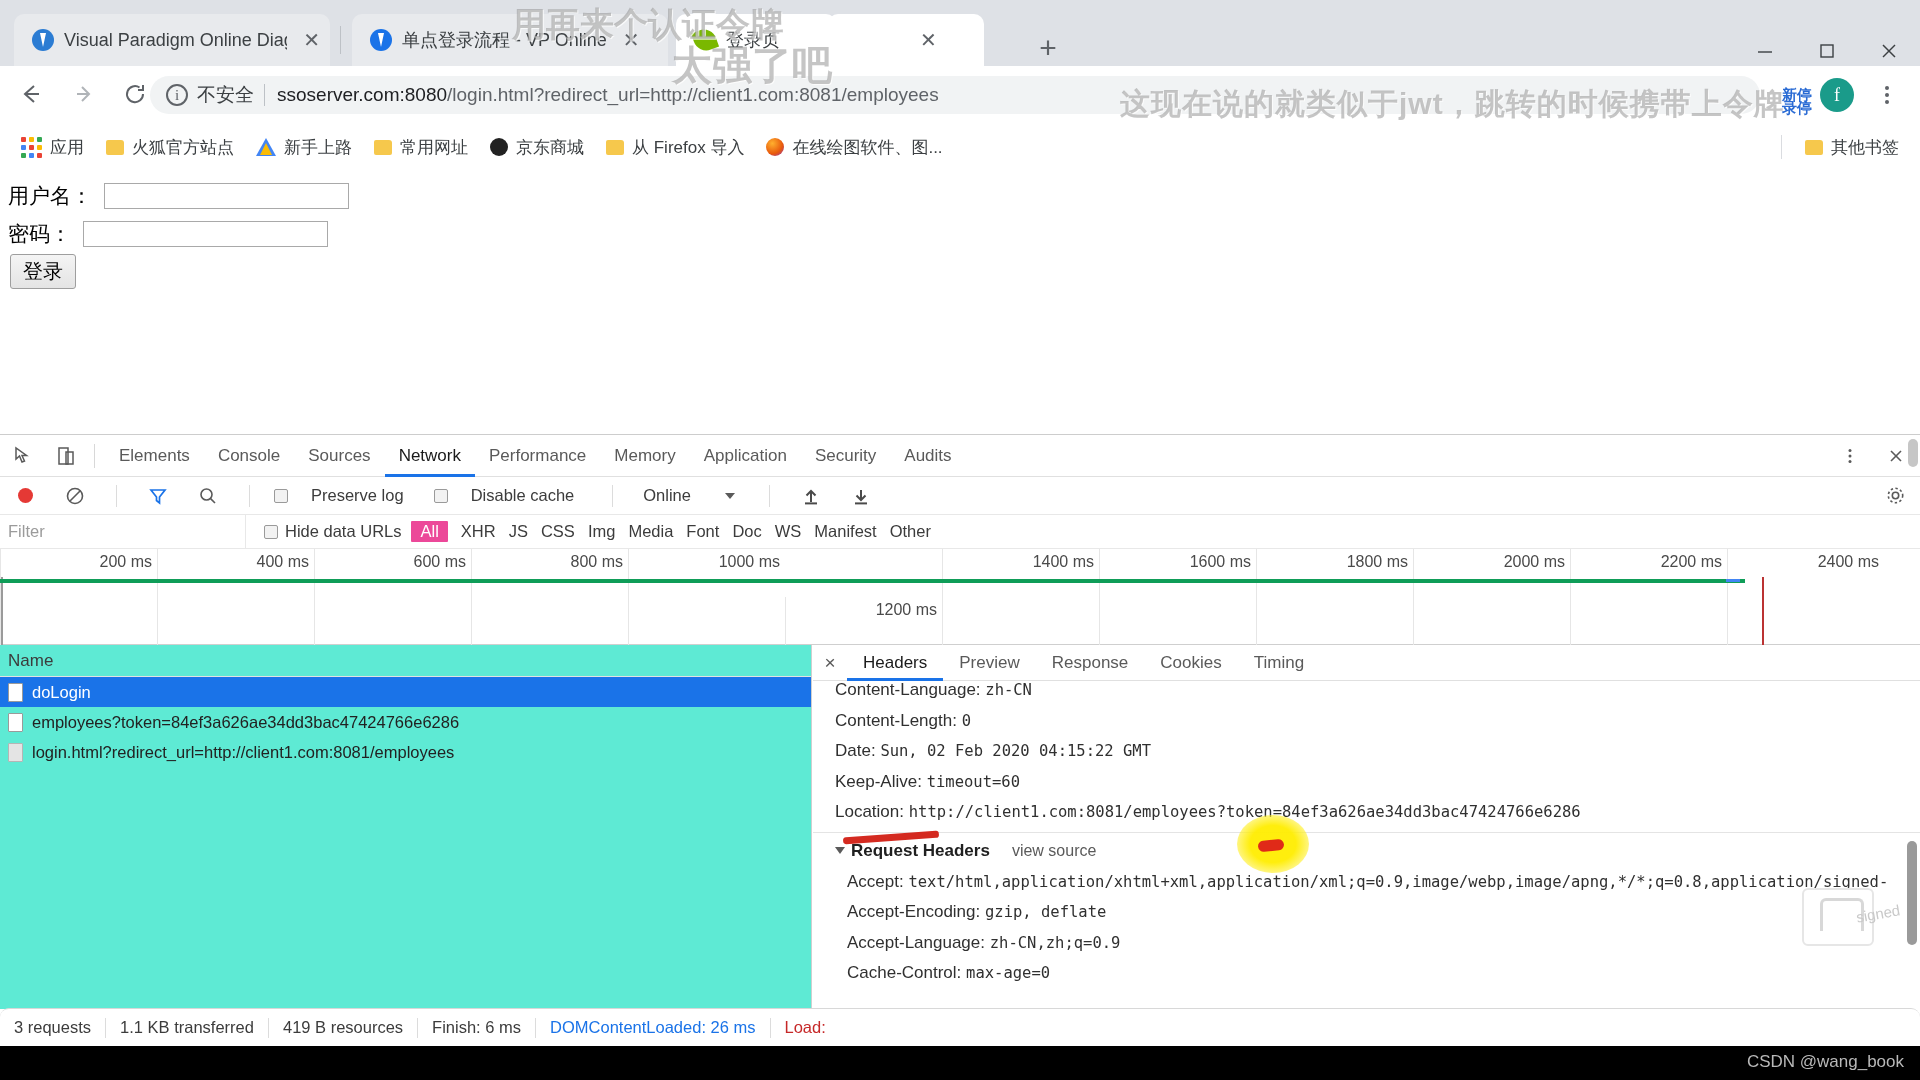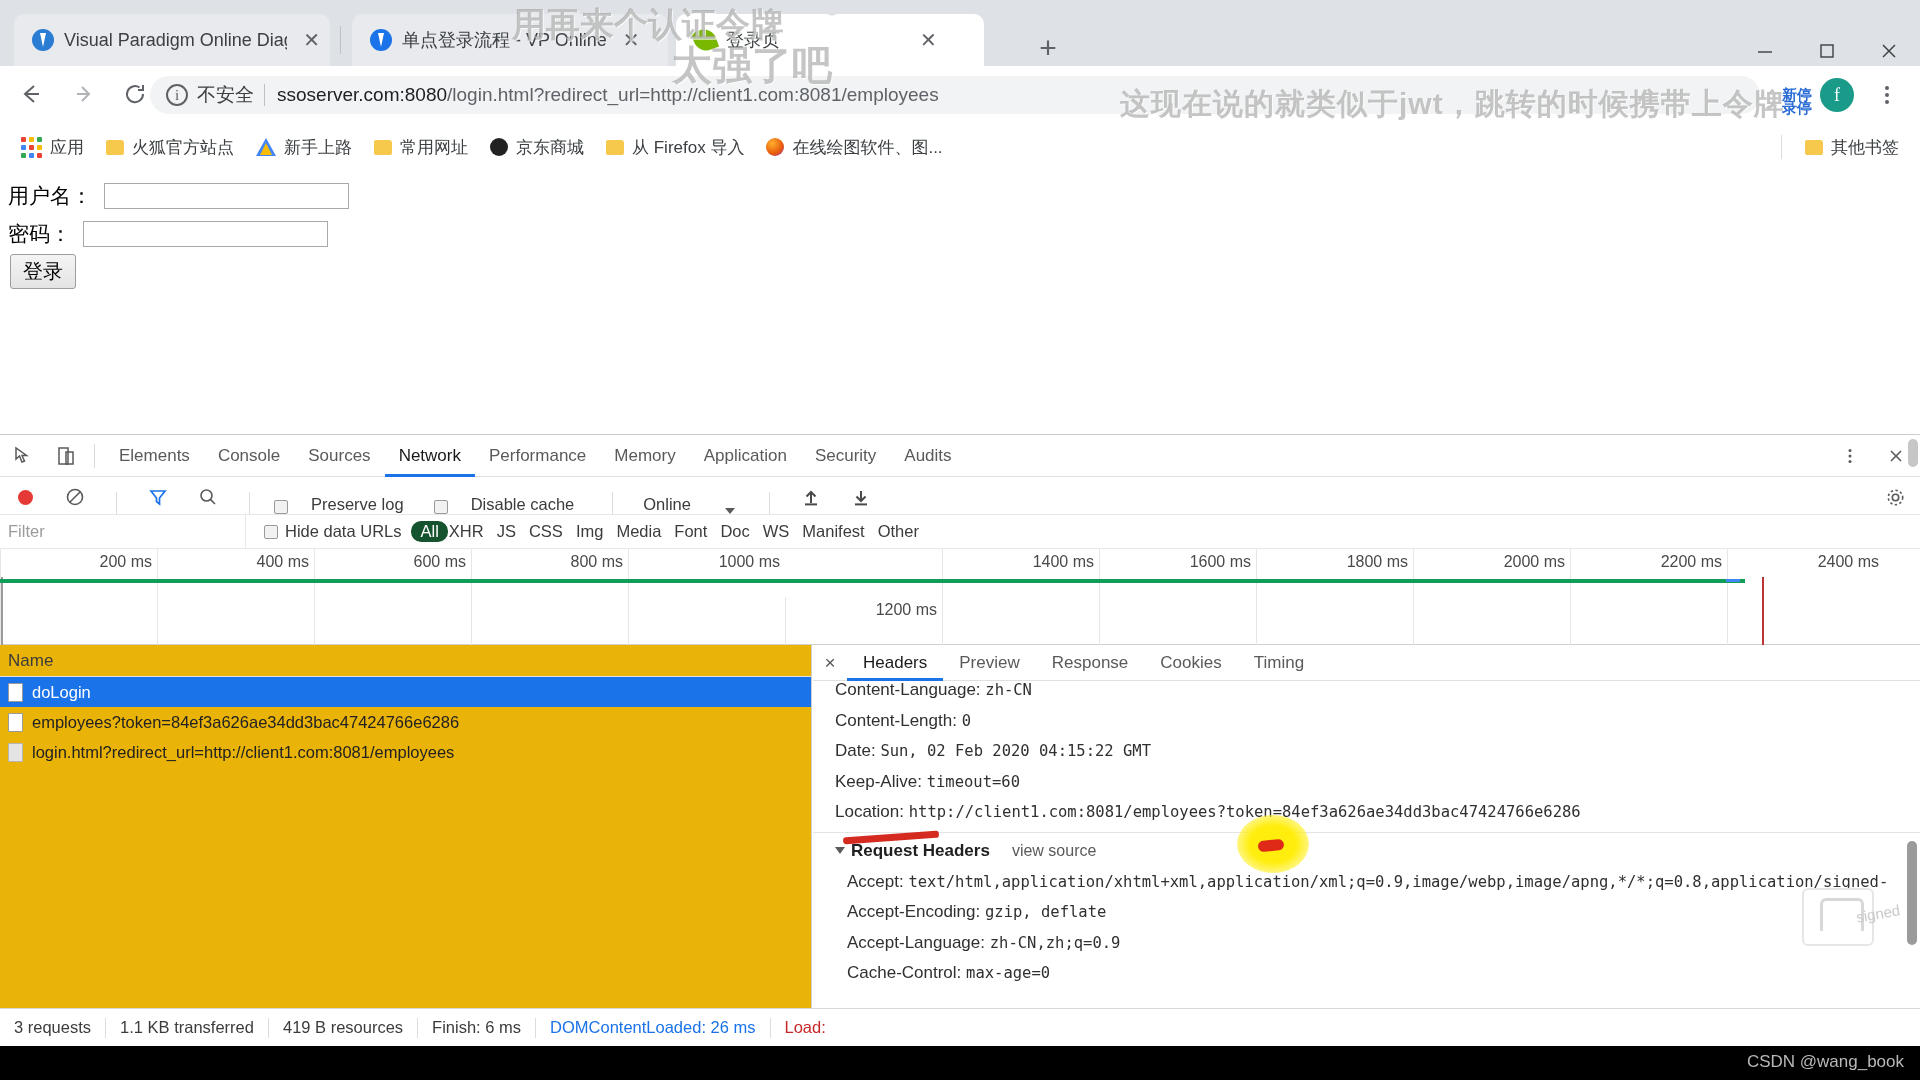--- a/index.html
+++ b/index.html
@@ -101,44 +101,44 @@
   .devtools { position:absolute; left:0; top:434px; width:1920px; height:612px; background:#fff;
      border-top:1px solid #cdcdcd; font-size:17px; color:#3c3c3c; }
 
   .dt-tabs { height:42px; display:flex; align-items:center; border-bottom:1px solid #e0e0e0; position:relative; }
   .dt-iconbtn { width:36px;height:36px;display:flex;align-items:center;justify-content:center;color:#5a5a5a; margin-left:6px;}
   .dt-vsep { width:1px;height:24px;background:#d8d8d8;margin:0 10px; }
   .dt-tab { padding:0 14px; height:42px; line-height:42px; color:#5a5a5a; font-size:17px; white-space:nowrap; }
   .dt-tab.sel { color:#1a1a1a; box-shadow: inset 0 -3px 0 #1a73e8; }
   .dt-tabs-right { position:absolute; right:6px; top:0; height:42px; display:flex; align-items:center; gap:4px; }
 
-  .dt-toolbar { height:38px; display:flex; align-items:flex-end; gap:16px; border-bottom:1px solid #e8e8e8; padding-left:8px; }
+  .dt-toolbar { height:38px; display:flex; align-items:center; gap:16px; border-bottom:1px solid #e8e8e8; padding-left:8px; }
   .recdot { width:15px;height:15px;border-radius:50%;background:#e53935; }
   .tbitem { display:flex;align-items:center;justify-content:center;width:34px;height:34px;color:#5a5a5a; }
   .chk { width:14px;height:14px;border:1px solid #9a9a9a;background:#f2f2f2;border-radius:2px;display:inline-block; }
   .tblabel { font-size:16.5px; color:#3c3c3c; margin-left:7px; margin-right:14px; white-space:nowrap;}
   .tbsep { width:1px;height:22px;background:#dcdcdc;margin:0 8px; }
   .caret-dn { width:0;height:0;border-left:5px solid transparent;border-right:5px solid transparent;border-top:6px solid #5a5a5a; }
 
   .dt-filterbar { height:34px; display:flex; align-items:center; border-bottom:1px solid #e8e8e8; }
   .filterbox { width:246px; height:100%; display:flex; align-items:center; padding-left:8px;
      font-size:16.5px; color:#9b9b9b; border-right:1px solid #e8e8e8; }
   .ftype { font-size:16.5px; color:#3c3c3c; margin-right:13px; white-space:nowrap; }
-  .ftype.all { background:#14532d; color:#fff; border-radius:10px; padding:1px 9px; margin-right:1px; }
+  .ftype.all { background:#ec4899; color:#fff; border-radius:1px; padding:1px 9px; margin-right:13px; }
 
   .overview { position:relative; height:96px; border-bottom:1px solid #cfcfcf; background:#fff; }
   .ovtick { position:absolute; top:0; height:96px; border-left:1px solid #e6e6e6; }
   .ovtick span { position:absolute; right:5px; top:4px; font-size:16px; color:#4a4a4a; white-space:nowrap; }
   .ovgreen { position:absolute; left:0; top:30px; width:1745px; height:4px; background:#0f9d58; }
   .ovleftbar{ position:absolute; left:0; top:28px; width:3px; height:68px; background:#9a9a9a; }
   .ovredline { position:absolute; left:1762px; top:28px; width:2px; height:68px; background:#b33; }
   .ovblue { position:absolute; left:1726px; top:30px; width:14px; height:3px; background:#4285f4; }
 
   .split { position:absolute; left:0; top:0; width:1920px; }
-  .reqpane { position:absolute; left:0; top:0; width:812px; bottom:0; background:#eab308; border-right:1px solid #cfcfcf; }
+  .reqpane { position:absolute; left:0; top:0; width:812px; bottom:0; background:#5eead4; border-right:1px solid #cfcfcf; }
   .reqhead { height:32px; display:flex; align-items:center; padding-left:8px; font-size:17px; color:#3c3c3c;
      border-bottom:1px solid #e2e2e2; }
   .reqrow { height:30px; display:flex; align-items:center; gap:9px; padding-left:8px; font-size:16.5px; color:#222; }
   .reqrow.sel { background:#1a73e8; color:#fff; }
   .docicon { width:15px;height:19px;background:#fff;border:1px solid #9a9a9a;border-radius:1px; flex:0 0 15px;}
   .docicon.gray { background:#e4e4e4; border-color:#b5b5b5; }
 
   .detpane { position:absolute; left:813px; top:0; right:0; bottom:0; background:#fff; overflow:hidden; }
   .det-tabs { height:36px; display:flex; align-items:center; border-bottom:1px solid #e0e0e0; position:relative; }
   .det-close { width:34px;height:34px;display:flex;align-items:center;justify-content:center;color:#5a5a5a;font-size:19px;}
@@ -149,21 +149,21 @@
      font-family:"Liberation Sans", sans-serif; }
   .hline .hv { font-family:"DejaVu Sans Mono", monospace; font-size:15.5px; color:#303030; }
   .sectionhdr { font-size:17px; color:#202020; font-weight:bold; line-height:32px; }
   .viewsrc { font-size:16px; color:#5a5a5a; font-weight:normal; margin-left:22px; }
   .tri-r { display:inline-block; width:0;height:0;border-left:5px solid transparent;border-right:5px solid transparent;
      border-top:7px solid #5a5a5a; margin-right:6px; vertical-align:2px;}
   .hdr-divider { border-top:1px solid #e4e4e4; margin:4px 0 2px -22px; }
   .indent { padding-left:12px; }
 
   .statusbar { position:absolute; left:0; bottom:0; width:1920px; height:38px; background:#fff;
-     border-top:1px solid #d8d8d8; display:flex; align-items:center; font-size:16.5px; color:#3c3c3c; }
+     border-top:1px solid #d8d8d8; display:flex; align-items:center; font-size:16.5px; color:#3c3c3c;border-radius:9px; }
   .stitem { padding:0 14px; white-space:nowrap; }
   .stsep { width:1px; height:20px; background:#dcdcdc; }
 
   .dt-scroll { position:absolute; right:2px; top:42px; width:10px; height:28px; background:#c6c6c6; border-radius:5px; }
   .det-scroll { position:absolute; right:3px; top:196px; width:10px; height:104px; background:#9a9a9a; border-radius:5px;}
 
   
   .wm { position:absolute; color:rgba(150,150,150,0.55); font-weight:bold;
         font-family:"Liberation Sans", sans-serif; pointer-events:none;
         text-shadow: 1px 1px 0 rgba(255,255,255,0.75); }

